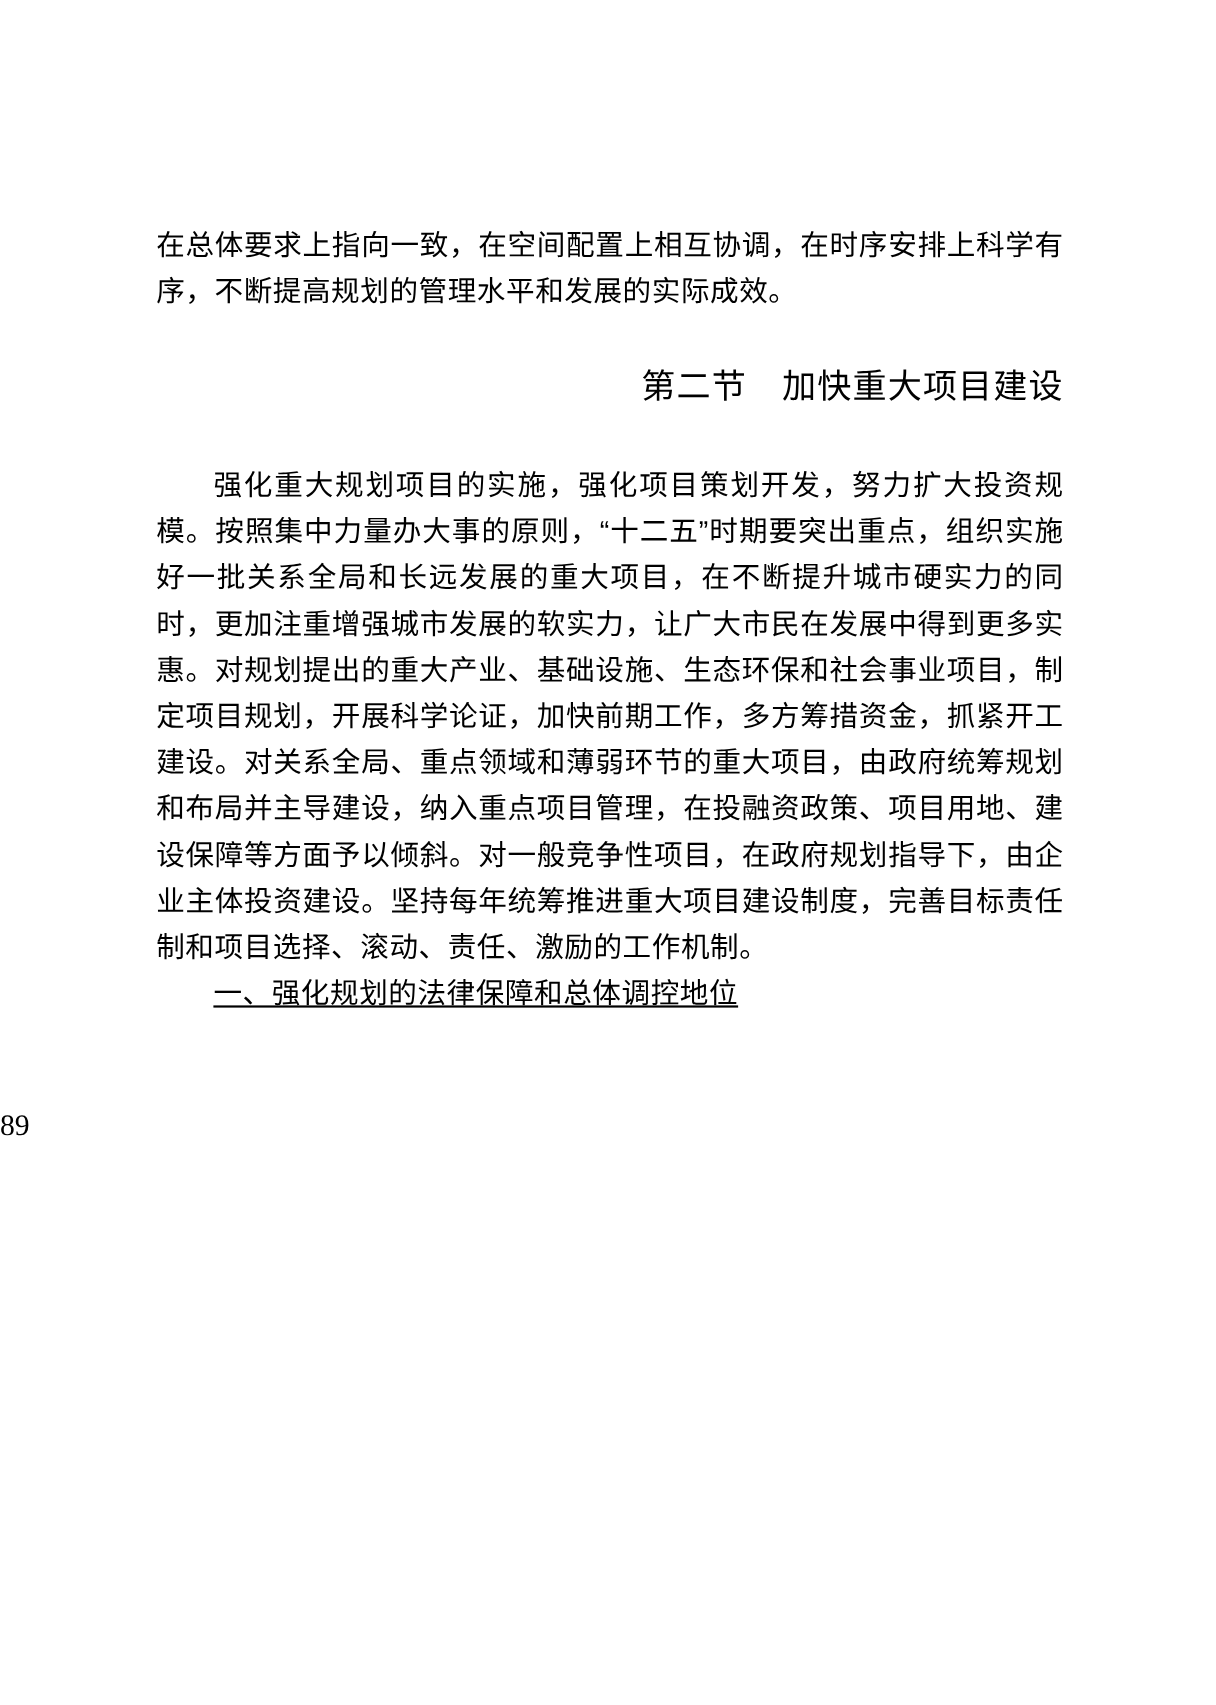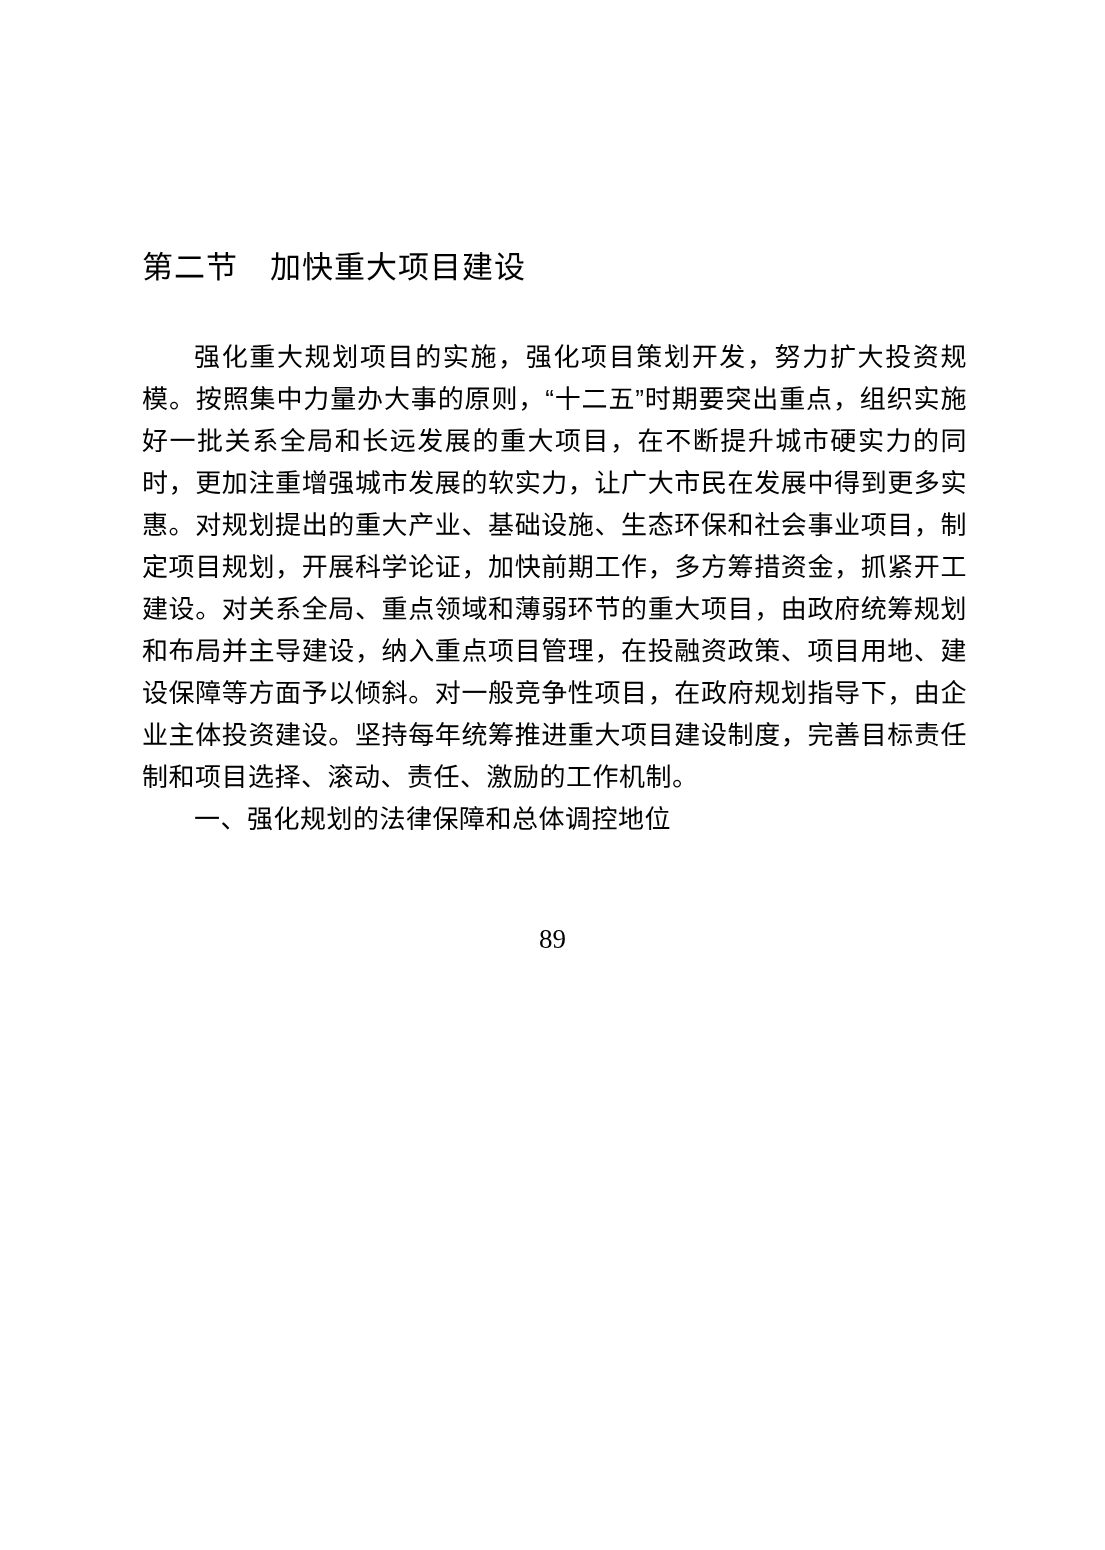--- a/index.html
+++ b/index.html
@@ -34,47 +34,48 @@
     word-break: break-all;
   }
   .body-para.no-indent {
     text-indent: 0;
   }
   .section-heading {
     margin: 42px 0 44px 0;
     font-size: 31px;
     line-height: 48px;
     font-weight: 500;
-    text-align: left;
+    text-align: right;
     letter-spacing: 1px;
   }
   .sub-heading {
     margin: 0;
     padding-left: 2em;
     font-size: 26px;
     line-height: 42px;
     font-weight: 500;
     letter-spacing: 0.5px;
+    text-decoration: underline;
   }
   .page-footer {
     margin-top: 84px;
-    text-align: center;
   }
   .page-number {
     font-family: "Liberation Serif", serif;
     font-size: 27px;
     line-height: 30px;
     color: #000000;
   }
 </style>
 </head>
 <body>
 
 <div class="page">
   <main class="content">
+    <p class="body-para no-indent">在总体要求上指向一致，在空间配置上相互协调，在时序安排上科学有序，不断提高规划的管理水平和发展的实际成效。</p>
     <h2 class="section-heading">第二节　加快重大项目建设</h2>
     <p class="body-para">强化重大规划项目的实施，强化项目策划开发，努力扩大投资规模。按照集中力量办大事的原则，“十二五”时期要突出重点，组织实施好一批关系全局和长远发展的重大项目，在不断提升城市硬实力的同时，更加注重增强城市发展的软实力，让广大市民在发展中得到更多实惠。对规划提出的重大产业、基础设施、生态环保和社会事业项目，制定项目规划，开展科学论证，加快前期工作，多方筹措资金，抓紧开工建设。对关系全局、重点领域和薄弱环节的重大项目，由政府统筹规划和布局并主导建设，纳入重点项目管理，在投融资政策、项目用地、建设保障等方面予以倾斜。对一般竞争性项目，在政府规划指导下，由企业主体投资建设。坚持每年统筹推进重大项目建设制度，完善目标责任制和项目选择、滚动、责任、激励的工作机制。</p>
     <h3 class="sub-heading">一、强化规划的法律保障和总体调控地位</h3>
   </main>
   <footer class="page-footer">
     <span class="page-number">89</span>
   </footer>
 </div>
 
 </body></html>

